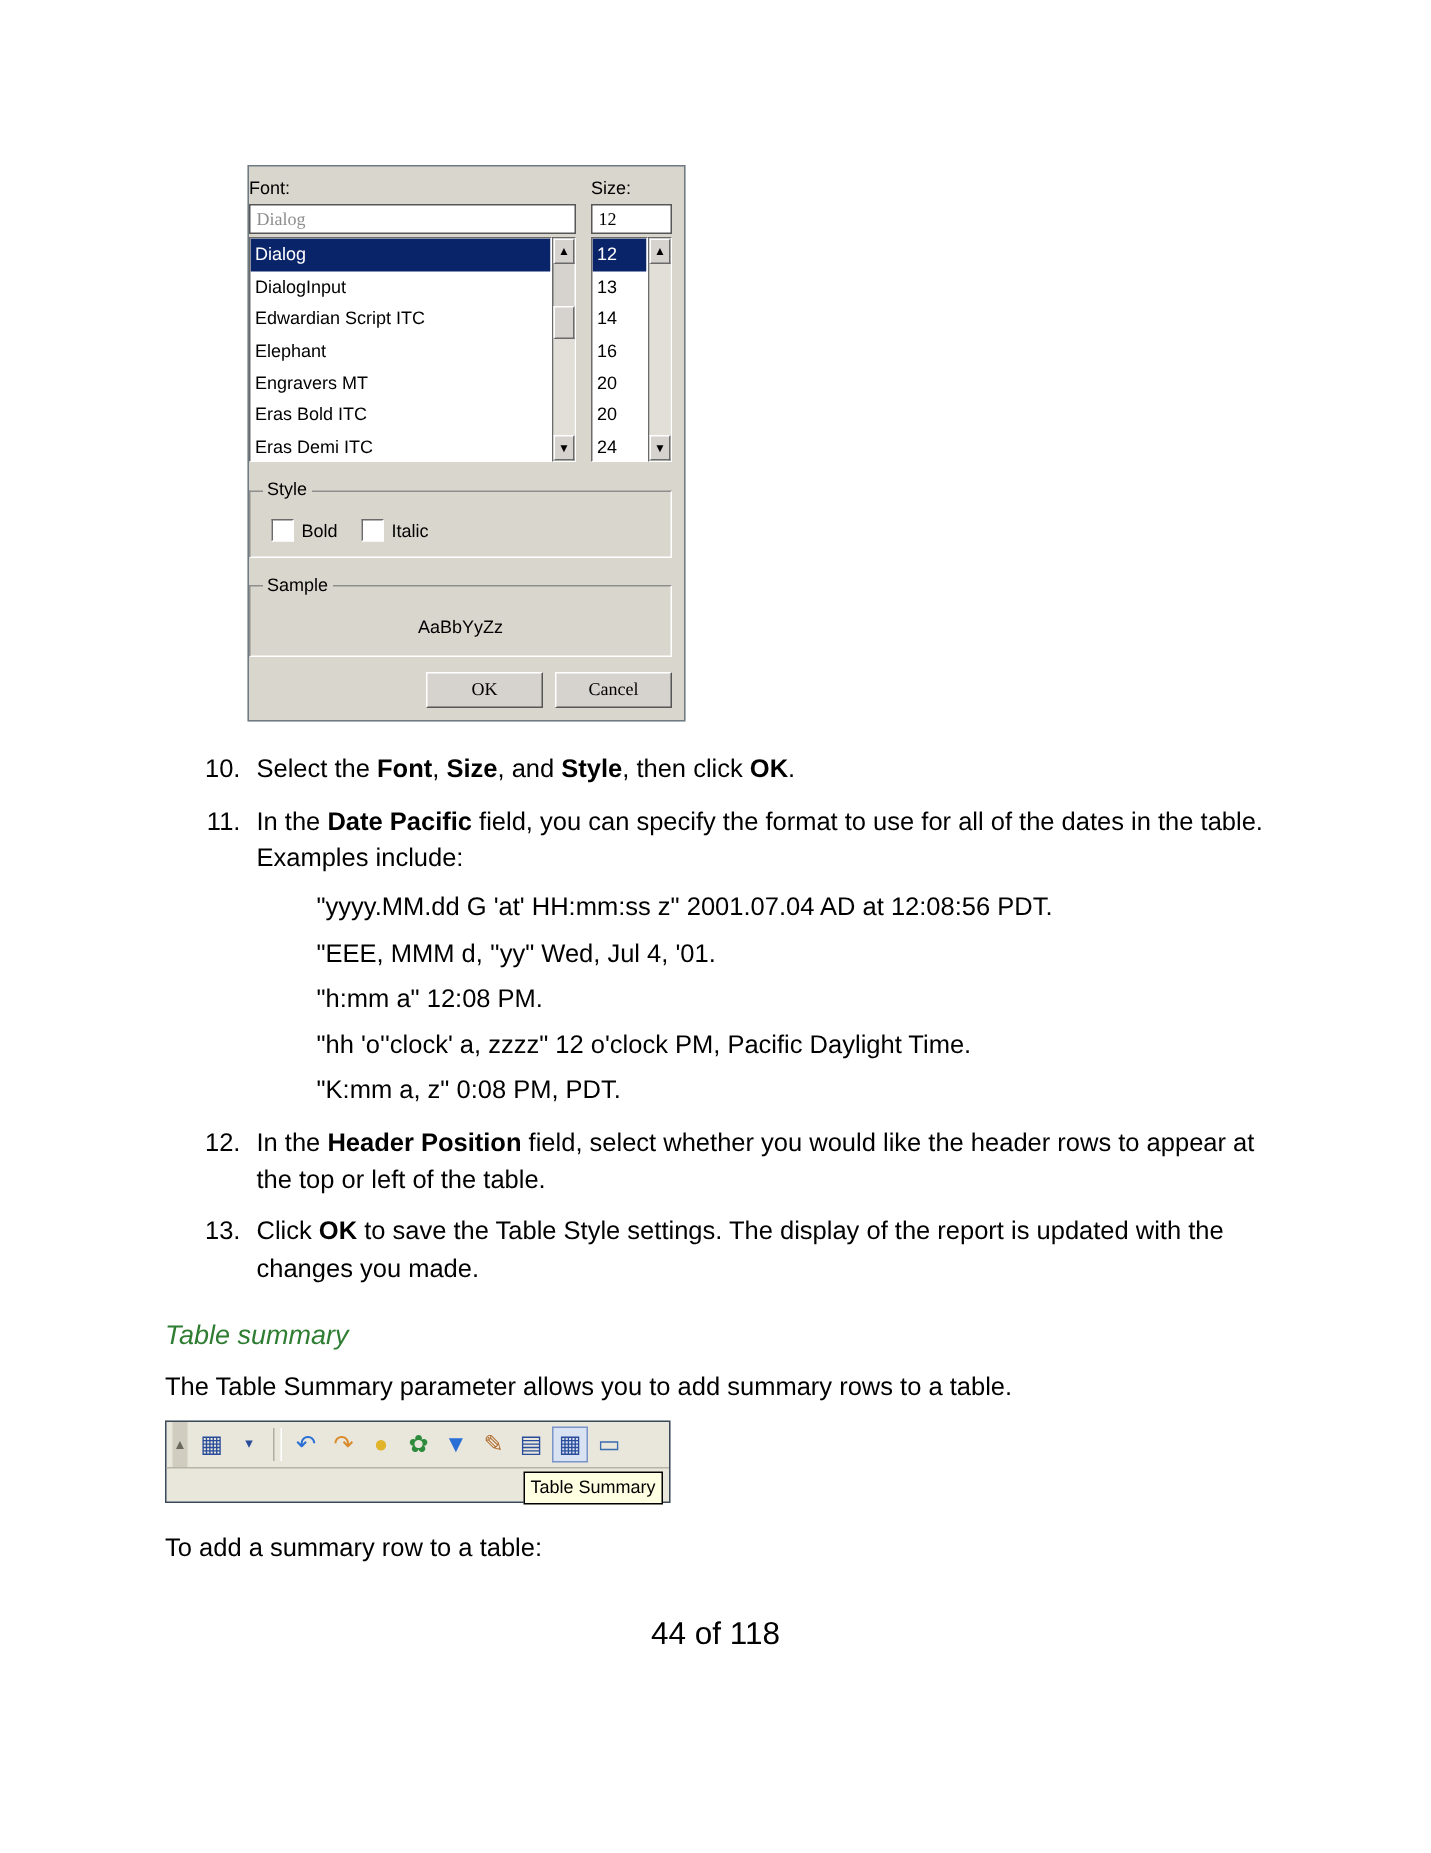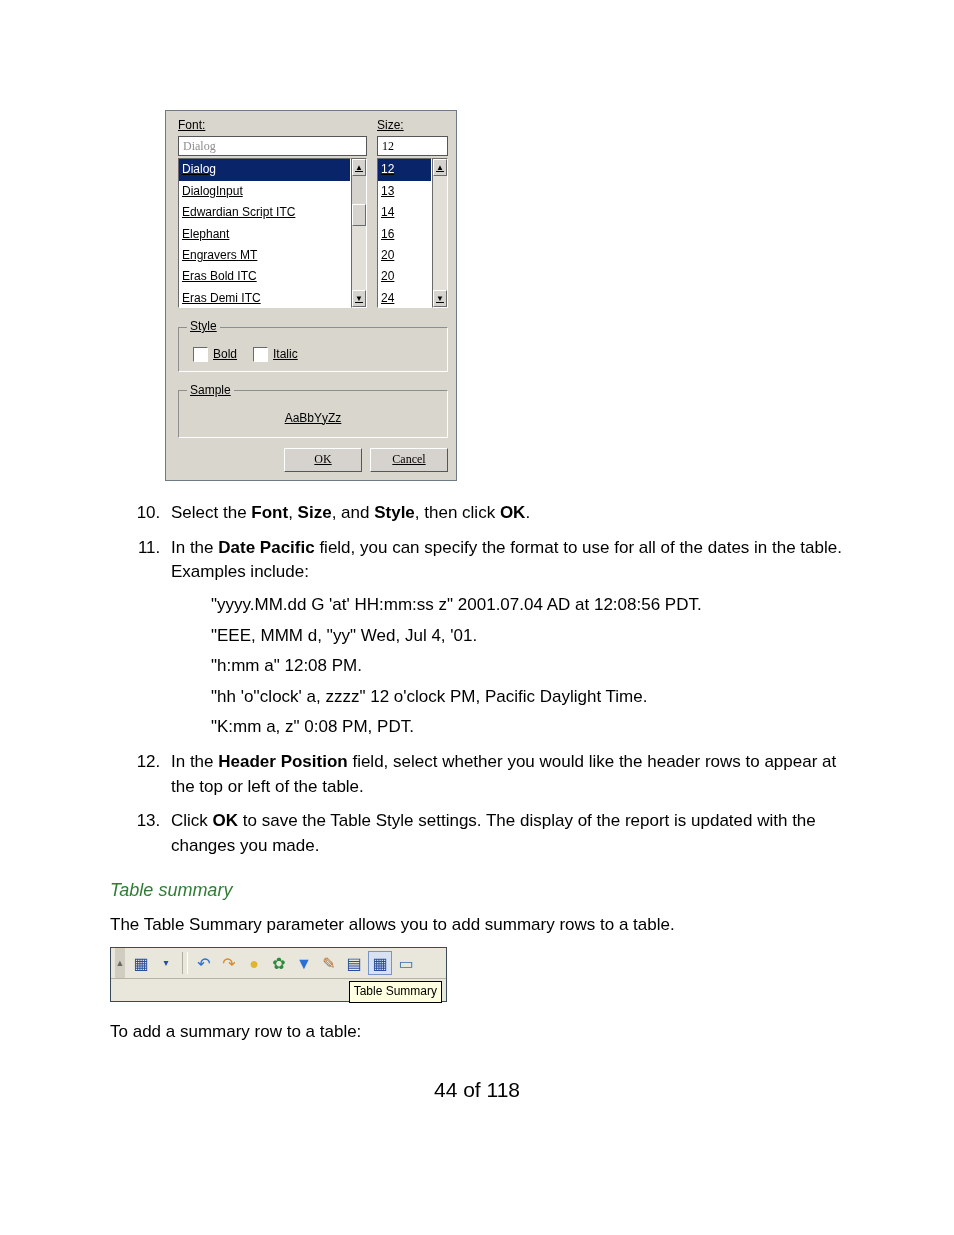--- a/index.html
+++ b/index.html
@@ -1,39 +1,39 @@
 <!DOCTYPE html>
 <html><head>
 <meta charset="utf-8">
 <style>
   html,body{margin:0;padding:0;background:#fff;font-family:Arial,Helvetica,sans-serif;color:#000;}
   .page{width:954px;margin:0 auto;padding:110px 110px 40px 110px;box-sizing:border-box;font-size:17px;line-height:1.45;}
   
   .dialog{width:290px;margin-left:55px;border:1px solid #6f7b84;background:#d9d6cd;font-family:Tahoma,Arial,sans-serif;font-size:12px;color:#000;}
   .titlebar{background:linear-gradient(to right,#0a246a 0%,#2a5bcd 100%);color:#fff;font-weight:bold;padding:3px 4px;display:flex;align-items:center;justify-content:space-between;}
   .closebtn{width:16px;height:15px;background:#d6d3ce;border:1px solid #fff;border-right-color:#565656;border-bottom-color:#565656;color:#000;font-family:Arial;font-size:11px;font-weight:bold;line-height:13px;text-align:center;}
-  .dlgbody{padding:6px 8px 8px 12px;text-decoration:underline;}
+  .dlgbody{padding:6px 8px 8px 0;}
   .toprow{display:flex;gap:10px;}
   .fontcol{flex:1;}
-  .sizecol{width:71px;}
+  .sizecol{width:54px;}
   .lbl{margin-bottom:2px;}
   .textin{width:100%;height:20px;border:1px solid #565656;background:#fff;color:#8d8d8d;padding:2px 4px;box-sizing:border-box;font-family:Tahoma;font-size:12px;}
   .textin.black{color:#000;}
   .listwrap{display:flex;margin-top:2px;}
   .listbox{flex:1;height:150px;border:1px solid #fff;border-top-color:#6a6a6a;border-left-color:#6a6a6a;background:#fff;overflow:hidden;box-sizing:border-box;}
   .listbox .item{padding:2px 3px;white-space:nowrap;}
   .listbox .selected{background:#0a246a;color:#fff;}
   .scrollcol{width:16px;border:1px solid #fff;border-top-color:#6a6a6a;border-left-color:#6a6a6a;background:#d6d3ce;display:flex;flex-direction:column;box-sizing:border-box;}
   .sbbtn{height:15px;border:1px solid #fff;border-right-color:#6a6a6a;border-bottom-color:#6a6a6a;display:flex;align-items:center;justify-content:center;font-size:8px;color:#000;}
   .sbtrack{flex:1;background:#e1dfd7;}
   .sbthumb{height:20px;border:1px solid #fff;border-right-color:#6a6a6a;border-bottom-color:#6a6a6a;background:#d6d3ce;}
   fieldset{border:1px solid #fff;border-top-color:#8e8e8e;border-left-color:#8e8e8e;margin:10px 0 0 0;padding:6px 8px 8px 8px;}
   legend{padding:0 3px;font-size:12px;}
   .chkrow{display:flex;gap:16px;align-items:center;margin-top:4px;margin-left:6px;}
-  .chk{display:flex;align-items:center;gap:5px;}
+  .chk{display:flex;align-items:flex-start;gap:5px;}
   .chkbox{width:13px;height:13px;border:1px solid #6a6a6a;border-right-color:#fff;border-bottom-color:#fff;background:#fff;}
   .sample{text-align:center;padding:4px 0 2px 0;}
   .btnrow{display:flex;justify-content:flex-end;gap:8px;margin-top:10px;}
   .winbtn{width:76px;height:22px;background:#d6d3ce;border:1px solid #fff;border-right-color:#565656;border-bottom-color:#565656;font-family:Tahoma;font-size:12px;text-align:center;line-height:20px;}
   
   ol.main{margin:20px 0 0 0;padding-left:55px;}
   ol.main>li{margin-bottom:10px;padding-left:6px;font-size:17px;}
   .sub{margin:8px 0 8px 40px;}
   .sub p{margin:6px 0;}
   b{font-weight:bold;}

